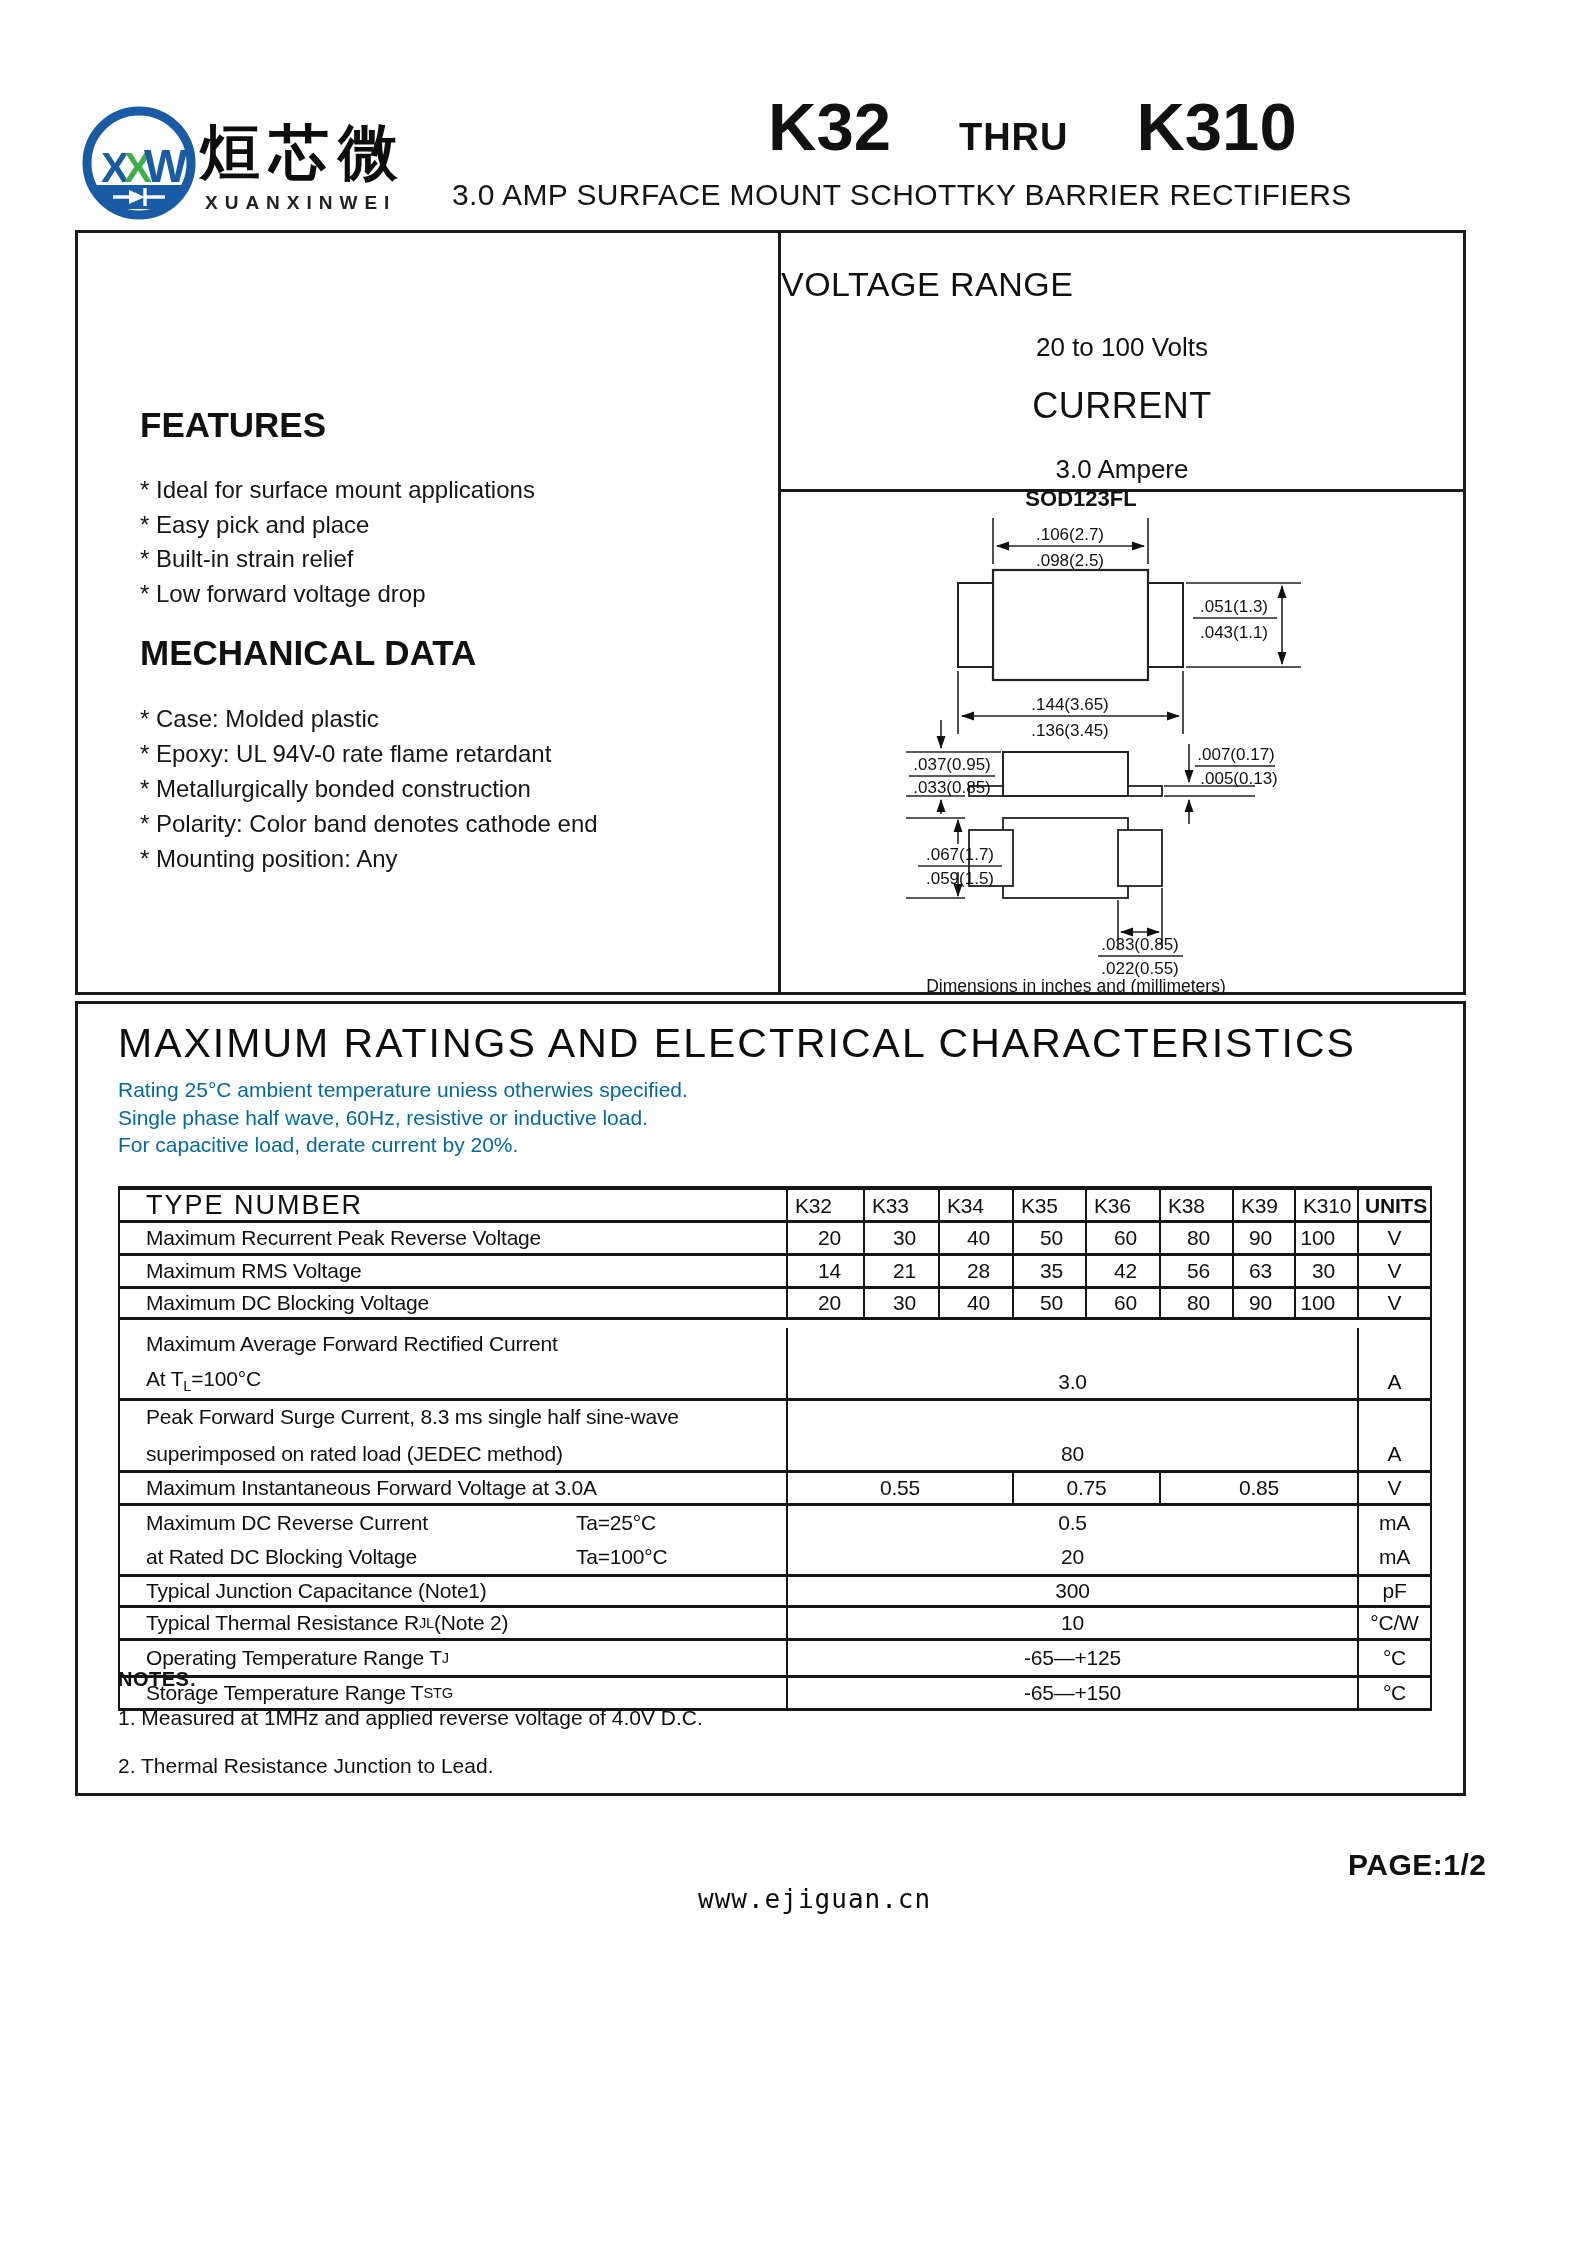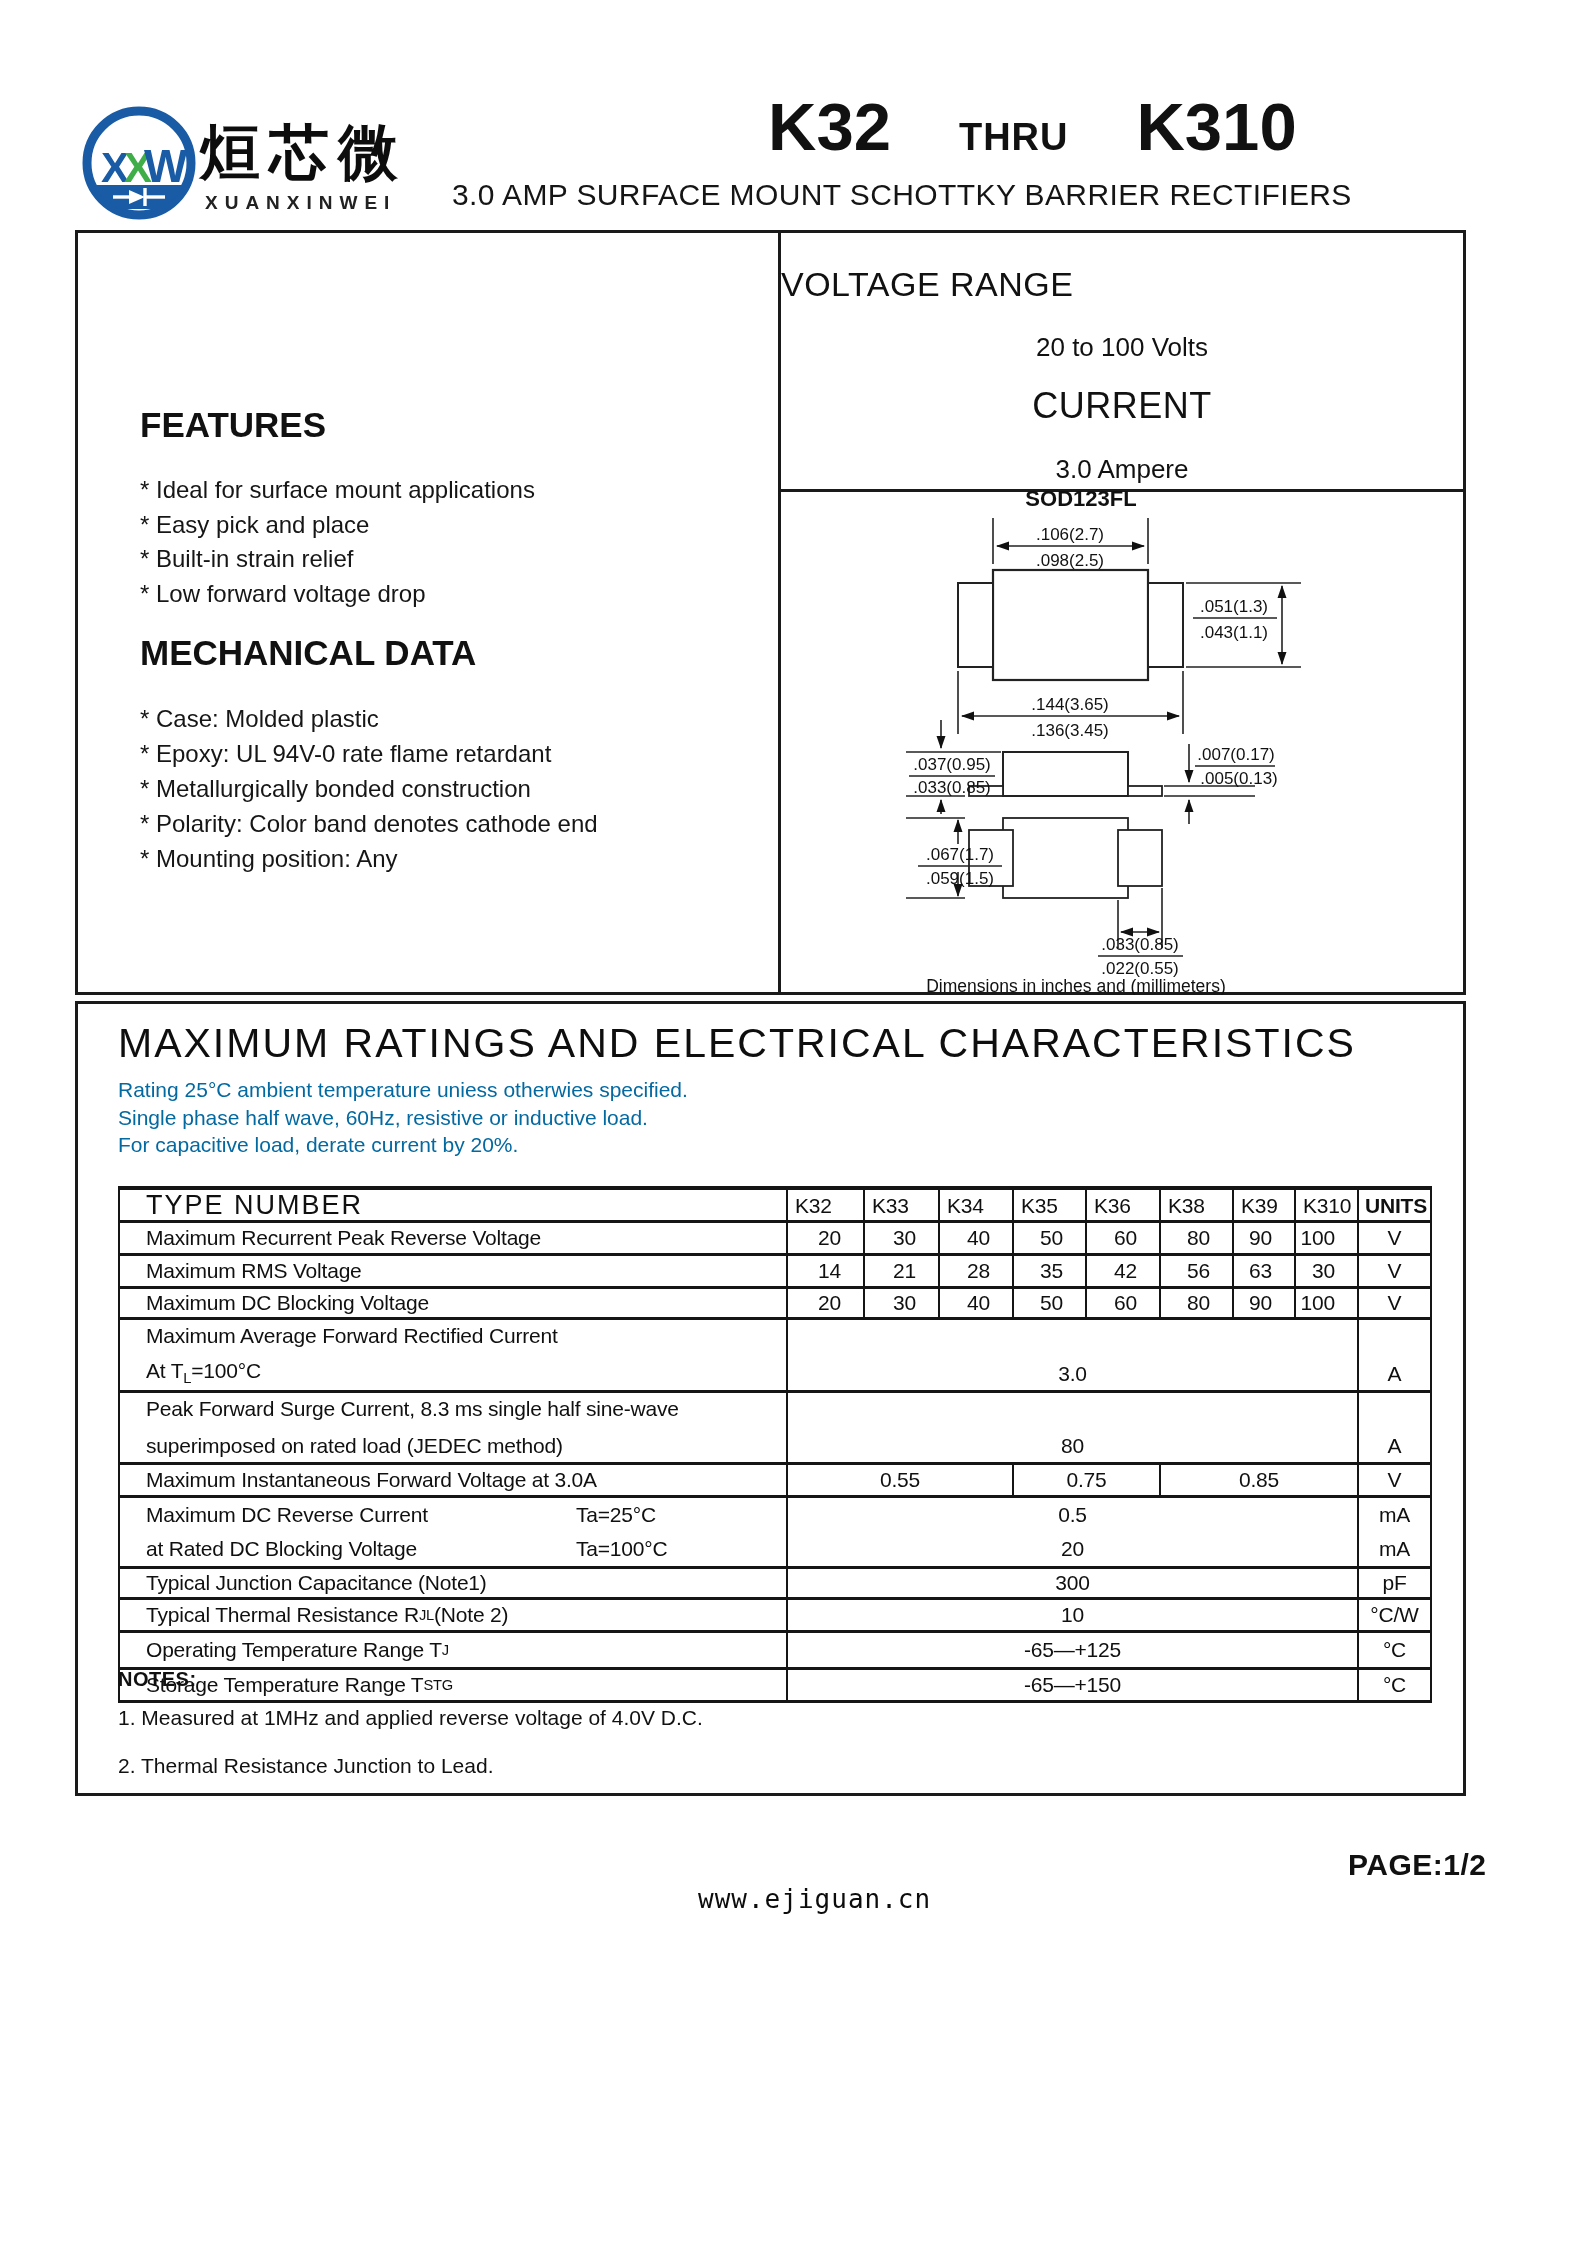--- a/index.html
+++ b/index.html
@@ -265,21 +265,21 @@
           <div class="cell num">20</div>
           <div class="cell num">30</div>
           <div class="cell num">40</div>
           <div class="cell num">50</div>
           <div class="cell num">60</div>
           <div class="cell num">80</div>
           <div class="cell num">90</div>
           <div class="cell num">100</div>
           <div class="cell mid">V</div>
         </div>
-        <div class="trow" style="height: 70px;">
+        <div class="trow" style="height: 70px; margin-top: 8px;">
           <div class="cell lab2">
             <div>Maximum Average Forward Rectified Current</div>
             <div>At T<sub>L</sub>=100°C</div>
           </div>
           <div class="cell mid bot" style="grid-column: span 8;">3.0</div>
           <div class="cell mid bot">A</div>
         </div>
         <div class="trow" style="height: 69px;">
           <div class="cell lab2">
             <div>Peak Forward Surge Current, 8.3 ms single half sine-wave</div>

